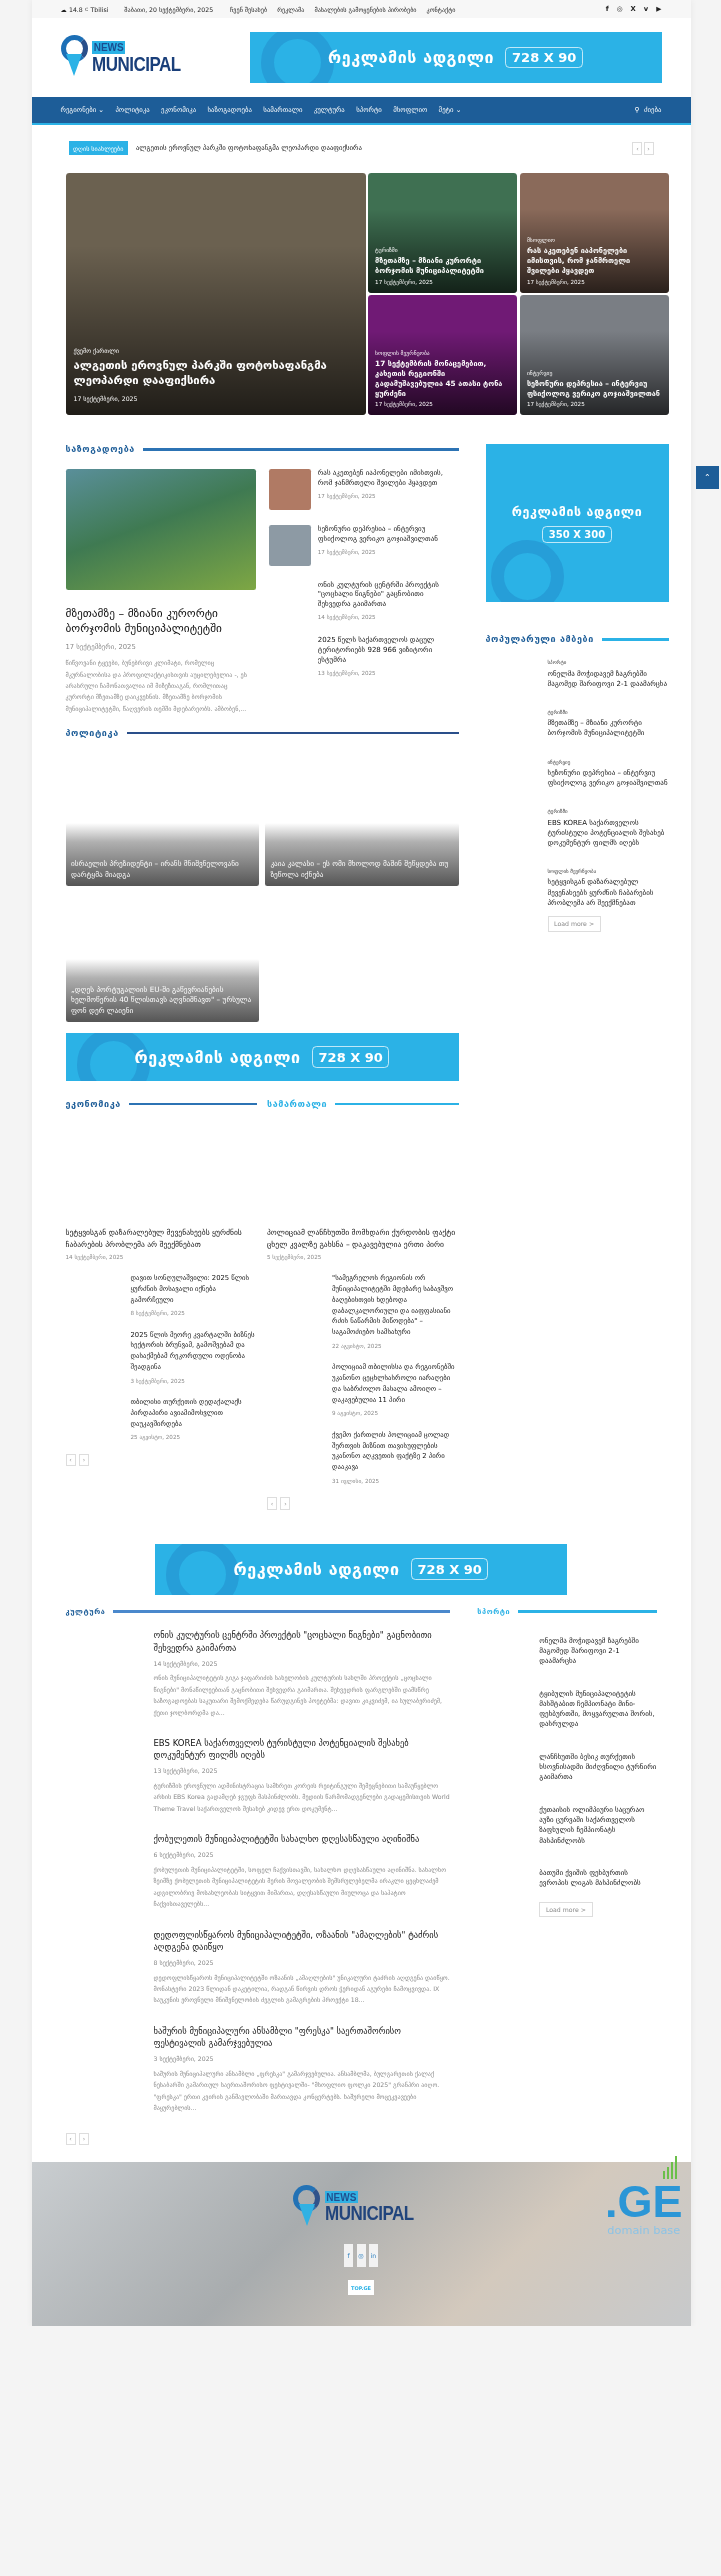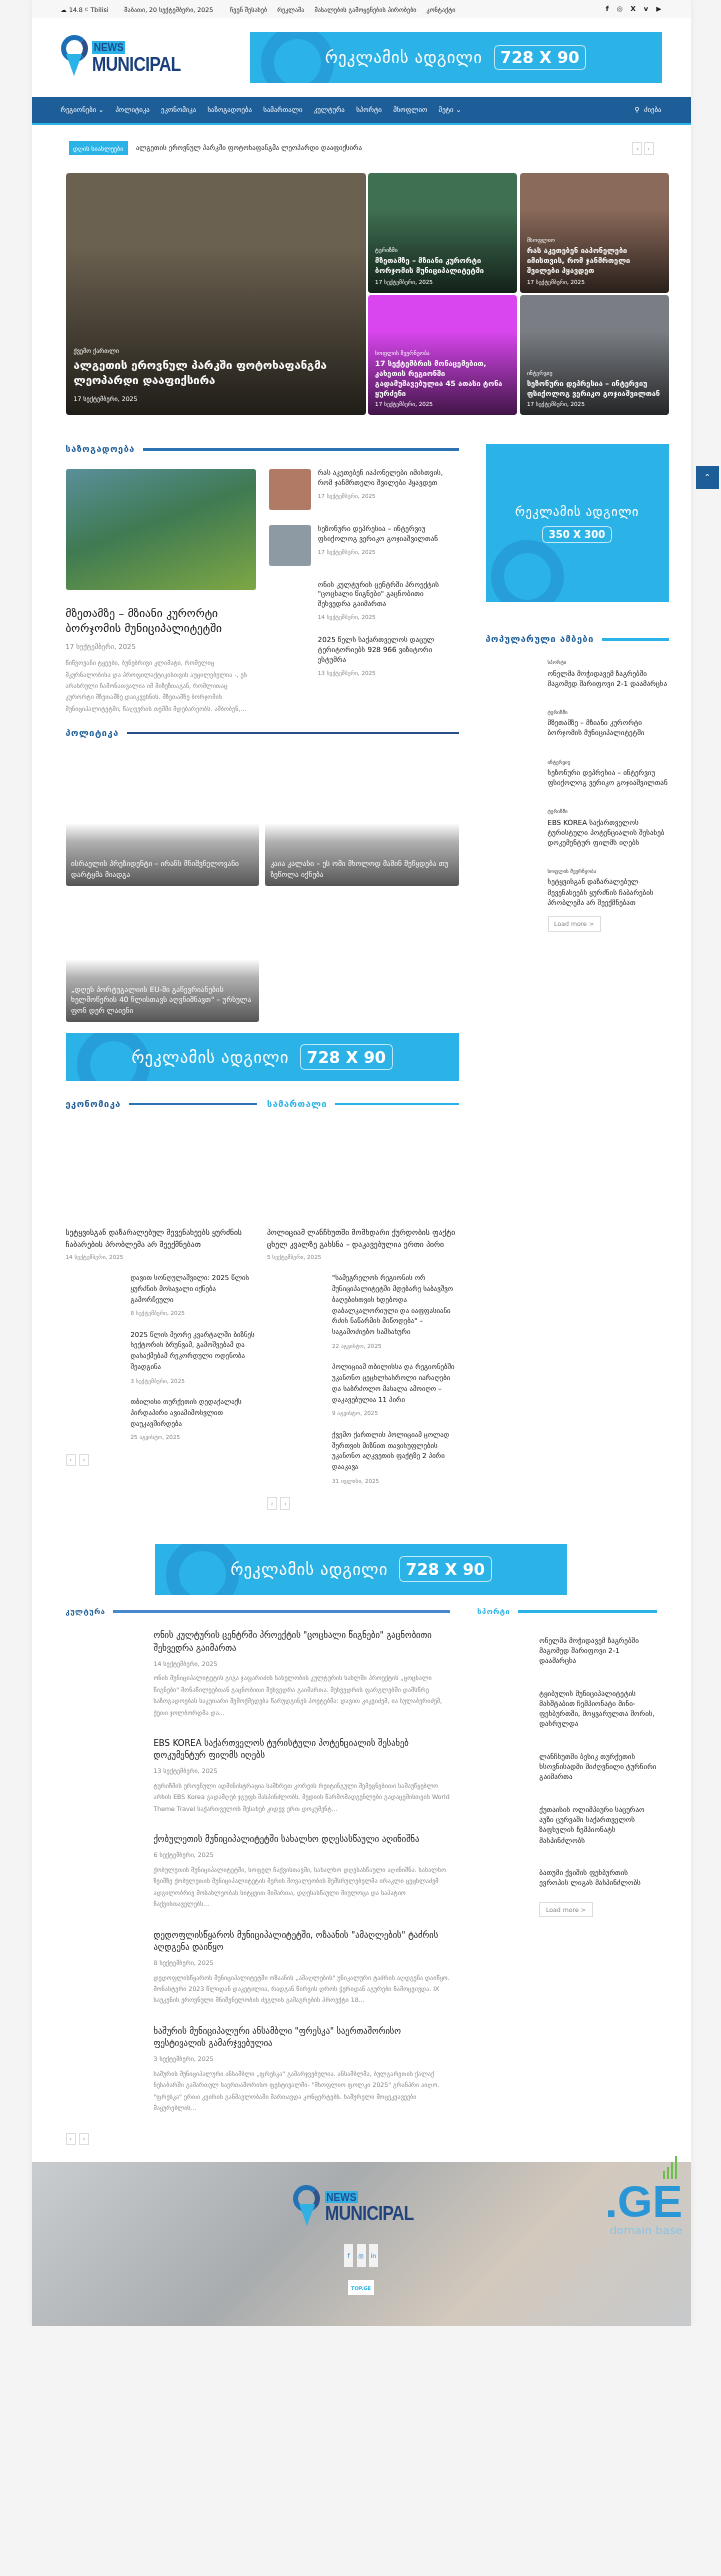--- a/index.html
+++ b/index.html
@@ -13,22 +13,22 @@
 .topbar .social{margin-left:auto;display:flex;gap:8px;font-size:6.8px;font-weight:bold}
 .header{height:79px;display:flex;align-items:center;justify-content:space-between;padding:0 29px}
 .logo{display:flex;align-items:center;gap:4.5px}
 .logo-mark{width:27px;height:45px;position:relative}
 .logo-mark .ring{position:absolute;left:0;top:0;width:27px;height:27px;border-radius:50%;border:5px solid #1c6fb6;border-right-color:#2a4f8a}
 .logo-mark .drop{position:absolute;left:5.6px;top:19px;width:0;height:0;border-left:8px solid transparent;border-right:8px solid transparent;border-top:22.6px solid #2bb2e6}
 .logo-text .news{display:inline-block;background:#2bb2e6;color:#1a4d8f;font-weight:bold;font-size:10px;padding:0.6px 1.7px;font-family:"Liberation Sans",sans-serif}
 .logo-text .muni{display:block;color:#1a3f7a;font-weight:bold;font-size:20px;letter-spacing:-0.6px;line-height:1;font-family:"Liberation Sans",sans-serif;transform:scaleX(.85);transform-origin:left}
 .ad{background:#2bb2e6;color:#fff;display:flex;align-items:center;justify-content:center;gap:11.3px;position:relative;overflow:hidden}
 .ad .ad-bg{position:absolute;width:73px;height:73px;border-radius:50%;border:13.5px solid rgba(30,120,190,.35);left:11.3px;top:-5.6px}
-.ad .ad-title{font-size:16px;font-weight:normal;position:relative;letter-spacing:0.6px}
-.ad .ad-size{border:1.1px solid rgba(255,255,255,.7);border-radius:4.5px;padding:2.3px 5.6px;font-size:16px;font-weight:bold;position:relative}
+.ad .ad-title{font-size:16px;font-weight:bold;position:relative;letter-spacing:0.6px}
+.ad .ad-size{border:1.1px solid rgba(255,255,255,.7);border-radius:4.5px;padding:2.3px 5.6px;font-size:13px;font-weight:bold;position:relative}
 .ad-728{width:412px;height:51px}
 .nav{height:28px;background:#1d5d98;border-bottom:2.3px solid #2bb2e6;display:flex;align-items:center;padding:0 29px;color:#fff;font-size:6.8px}
 .nav .items{display:flex;gap:11.3px}
 .nav .items span{cursor:pointer}
 .nav .search{margin-left:auto;display:flex;align-items:center;gap:4.5px}
 .ticker{display:flex;align-items:center;padding:0 37px;margin-top:16px;height:14.7px}
 .ticker .tag{background:#2bb2e6;color:#fff;font-size:6.2px;padding:3.4px 4.5px}
 .ticker .text{font-size:6.8px;margin-left:8px}
 .ticker .arrows{margin-left:auto;display:flex;gap:1.1px}
 .arrow{width:10px;height:13.5px;border:0.6px solid #ddd;display:flex;align-items:center;justify-content:center;font-size:6.2px;color:#999;background:#fff}
@@ -89,21 +89,21 @@
 .cul-list .art{margin-left:88px;margin-bottom:19px}
 .cul-list .art .ttl{font-size:8.5px;line-height:1.45}
 .cul-list .art .meta{font-size:6.2px;margin-top:5.6px}
 .sport-list .it{margin-bottom:22.6px;font-size:7px;line-height:1.45;margin-left:8px}
 .footer{height:164px;margin-top:17px;background:linear-gradient(135deg,#c9cdd0,#a8acae 40%,#d3c9bd 70%,#c7c9cb);position:relative;display:flex;flex-direction:column;align-items:center;padding-top:22.6px}
 .footer .logo{opacity:.95}
 .fsocial{display:flex;gap:3.4px;margin-top:14.7px}
 .fsocial span{width:9px;height:22.6px;width:9px;background:#f2f2f2;display:flex;align-items:center;justify-content:center;font-size:6.2px;color:#2b7fc0;width:9px}
 .fsocial span{width:9px}
 .topge{margin-top:13.5px;background:#fff;color:#2bb2e6;font-size:5px;font-weight:bold;padding:4.5px 3.4px}
-.domain{position:absolute;right:8px;top:-5.6px;text-align:right;color:#2b96d6}
+.domain{position:absolute;right:8px;top:-5.6px;text-align:center;color:#2b96d6}
 .domain .ge{font-size:45px;font-weight:bold;line-height:1;font-family:"Liberation Sans",sans-serif}
 .domain .bars{display:flex;gap:1.7px;justify-content:flex-end;align-items:flex-end;height:22.6px;margin-right:5.6px}
 .domain .bars i{display:block;width:2.3px;background:#6bbf4a}
 .domain .dbase{font-size:11.3px;color:#8cc3e6}
 .to-top{position:absolute;left:696px;top:466px;width:22.6px;height:22.6px;background:#1d5d98;color:#fff;display:flex;align-items:center;justify-content:center;font-size:8px}
 </style>
 </head>
 <body>
 
 <div class="to-top">⌃</div>
@@ -190,21 +190,21 @@
       <span class="cat">ტურიზმი</span>
       <span class="ttl">მზეთამზე – მზიანი კურორტი ბორჯომის მუნიციპალიტეტში</span>
       <span class="dt">17 სექტემბერი, 2025</span>
     </div>
     <div class="tile" style="background:#8a6a5a">
       <div class="shade"></div>
       <span class="cat">მსოფლიო</span>
       <span class="ttl">რას აკეთებენ იაპონელები იმისთვის, რომ ჯანმრთელი შვილები ჰყავდეთ</span>
       <span class="dt">17 სექტემბერი, 2025</span>
     </div>
-    <div class="tile" style="background:#d946ef">
+    <div class="tile" style="background:#701a75">
       <div class="shade"></div>
       <span class="cat">სოფლის მეურნეობა</span>
       <span class="ttl">17 სექტემბრის მონაცემებით, კახეთის რეგიონში გადამუშავებულია 45 ათასი ტონა ყურძენი</span>
       <span class="dt">17 სექტემბერი, 2025</span>
     </div>
     <div class="tile" style="background:#7a7e84">
       <div class="shade"></div>
       <span class="cat">ინტერვიუ</span>
       <span class="ttl">სეზონური დეპრესია – ინტერვიუ ფსიქოლოგ ვერიკო გოჯიაშვილთან</span>
       <span class="dt">17 სექტემბერი, 2025</span>

